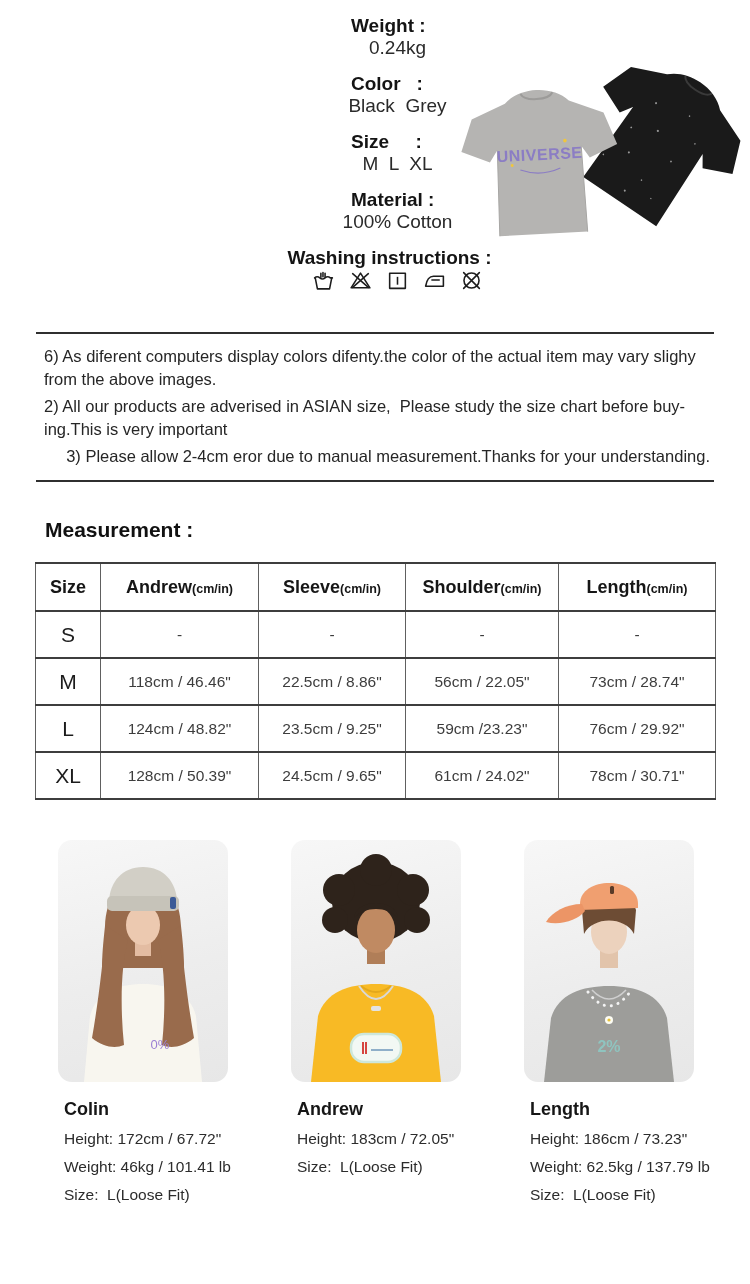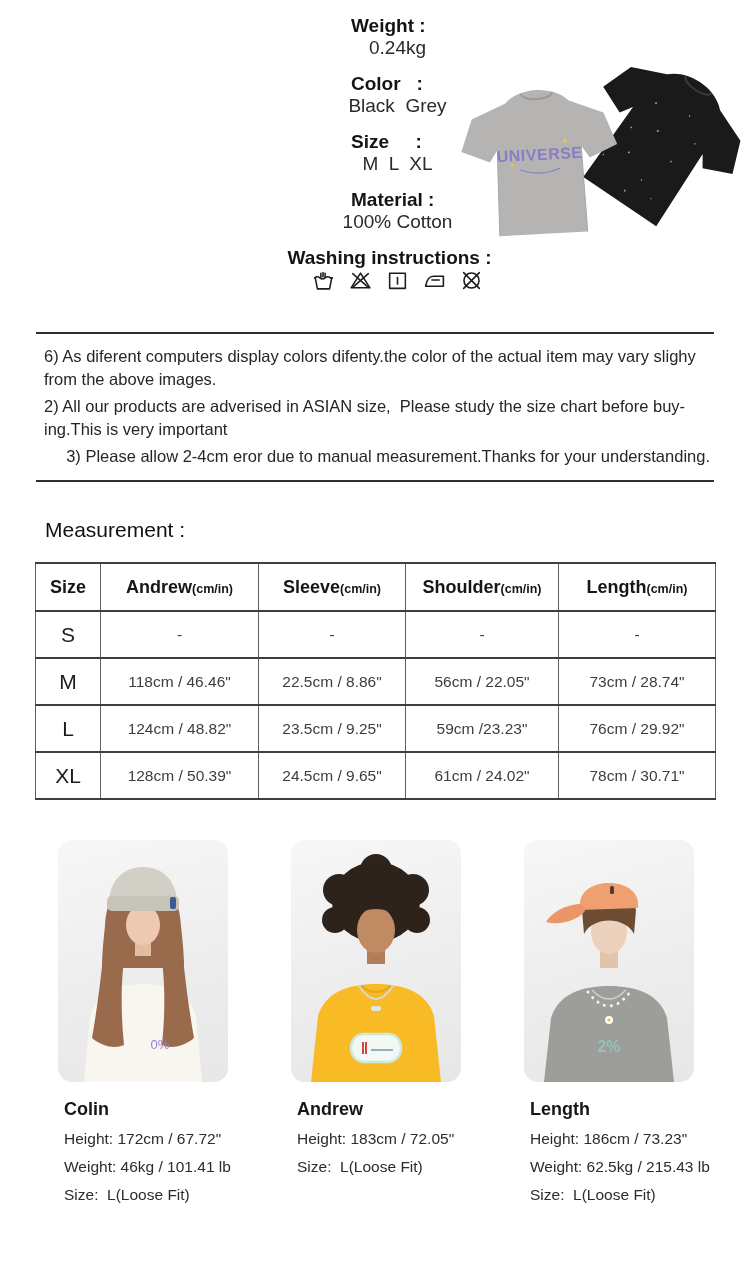--- a/index.html
+++ b/index.html
@@ -20,21 +20,21 @@
   .product-visual { position:absolute; left:452px; top:58px; width:298px; height:210px; }
 
   
   .notes-box { margin:27px 36px 0 36px; border-top:2px solid #2f2f2f; border-bottom:2px solid #2f2f2f;
                padding:11px 4px 12px 8px; font-size:16.5px; line-height:23px; color:#262626; }
   .note { margin-bottom:4px; }
   .note:last-child { margin-bottom:0;text-align:right; }
   .note-line { white-space:pre; }
 
   
-  .measure-heading { margin:36px 0 0 45px; font-size:21px; font-weight:normal; color:#111; }
+  .measure-heading { margin:36px 0 0 45px; font-size:21px; font-weight:bold; color:#111; }
   table.size-table { margin:20px 0 0 35px; width:680px; border-collapse:collapse; table-layout:fixed; }
   .size-table th, .size-table td { border-left:1px solid #606060; border-right:1px solid #606060;
        border-top:2px solid #3e3e3e; border-bottom:2px solid #3e3e3e; text-align:center; vertical-align:middle; }
   .size-table th { height:48px; font-size:18px; font-weight:bold; color:#161616; }
   .size-table td { height:47px; font-size:15.5px; color:#3d3d3d; white-space:pre; }
   .size-table td.size-cell { font-size:21px; font-weight:500; color:#1c1c1c; }
   .col-unit { font-size:12.5px; font-weight:bold;margin-top:32px; }
   col.c-size{width:65px;} col.c-chest{width:158px;} col.c-sleeve{width:147px;} col.c-shoulder{width:153px;} col.c-length{width:157px;}
 
   
@@ -261,18 +261,18 @@
           <path fill="#9d9d9a" d="M20,242 L27,178 C34,154 58,146 85,146 C112,146 136,154 143,178 L150,242 Z"></path>
           <path d="M68,150 Q85,168 102,150" stroke="#cfcfcf" stroke-width="1.6" fill="none"></path>
           <path d="M64,152 Q85,180 106,152" stroke="#f3f3f3" stroke-width="3" fill="none" stroke-linecap="round" stroke-dasharray="0.1 7"></path>
           <circle cx="85" cy="180" r="4" fill="#fdfdf4"></circle>
             <circle cx="85" cy="180" r="1.6" fill="#e8c23a"></circle>
           <text x="85" y="212" text-anchor="middle" font-family="Liberation Sans, sans-serif" font-size="16" font-weight="bold" fill="#8fc4bf">2%</text>
         </svg>
       </div>
       <div class="model-name">Length</div>
       <div class="model-line">Height: 186cm / 73.23"</div>
-      <div class="model-line">Weight: 62.5kg / 215.43 lb</div>
+      <div class="model-line">Weight: 62.5kg / 137.79 lb</div>
       <div class="model-line">Size:  L(Loose Fit)</div>
     </div>
 
   </section>
 </div>
 
 </body></html>

